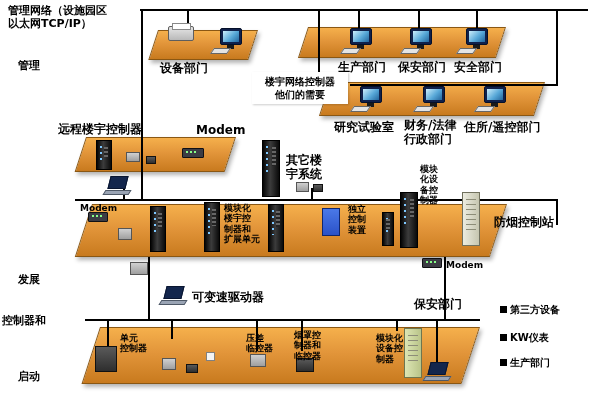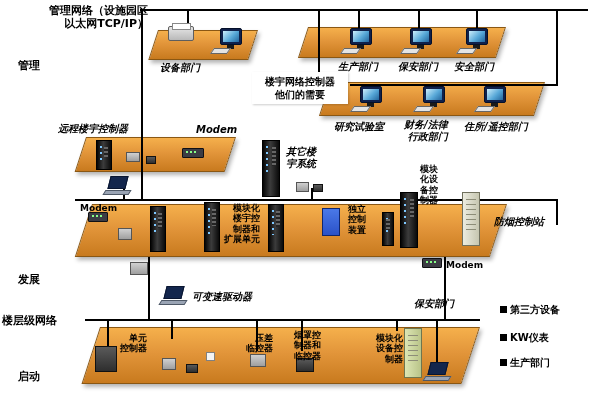--- a/index.html
+++ b/index.html
@@ -7,22 +7,22 @@
   body { font-family:"DejaVu Sans","Liberation Sans",sans-serif; background:#fff; }
   #stage { position:relative; width:600px; height:400px; background:#fff; overflow:hidden; }
 
   .hl,.vl { position:absolute; background:var(--line,#000); z-index:2; }
   .hl { height:2px; } .vl { width:2px; }
 
   .plat { position:absolute; z-index:1; transform:skewX(-18deg); transform-origin:0 0;
           background:linear-gradient(180deg,var(--platform-light,#f5b04c) 0%, #e2953a 45%, var(--platform-dark,#c87a1e) 100%);
           border:1px solid #8a5713; box-shadow:3px 3px 4px rgba(0,0,0,.3); }
 
-  .lbl { position:absolute; z-index:4; color:#000; font-weight:bold; font-size:9px; line-height:1.15; white-space:pre-line;text-align:right; }
-  .f10 { font-size:10px;font-style:italic; } .f11 { font-size:11px; }
+  .lbl { position:absolute; z-index:4; color:#000; font-weight:bold; font-size:9px; line-height:1.15; white-space:pre-line; }
+  .f10 { font-size:12px; } .f11 { font-size:11px; }
 
   .note { position:absolute; z-index:4; background:#fff; padding:3px 5px; font-weight:bold; font-size:10px;
           line-height:1.3; white-space:pre-line; text-align:center; box-shadow:1px 1px 2px rgba(0,0,0,.2); }
 
   .dev { position:absolute; z-index:3; }
 
   .pc { width:30px; height:26px; }
   .pc .mon { position:absolute; right:0; top:0; width:22px; height:17px; background:#10204a; border:1px solid #05102a; border-radius:2px; padding:2px; display:block; }
   .pc .scr { display:block; width:100%; height:100%; background:linear-gradient(135deg,#cdeefb 0%, var(--screen-blue,#58a8d8) 55%, #23659c 100%); }
   .pc .stand { position:absolute; right:8px; top:17px; width:7px; height:4px; background:#1a1a1a; }
@@ -196,21 +196,21 @@
   <div class="lbl f10" style="left:454px;top:61px">安全部门</div>
   <div class="note" style="left:252px;top:72px;width:96px">楼宇网络控制器
 他们的需要</div>
   <div class="lbl f10" style="left:334px;top:121px">研究试验室</div>
   <div class="lbl f10" style="left:404px;top:119px">财务/法律
 行政部门</div>
   <div class="lbl f10" style="left:464px;top:121px">住所/遥控部门</div>
 
   <div class="lbl f10" style="left:58px;top:123px">远程楼宇控制器</div>
   <div class="lbl f10" style="left:196px;top:124px">Modem</div>
-  <div class="lbl f10" style="left:286px;top:146px">其它楼
+  <div class="lbl f10" style="left:286px;top:154px">其它楼
 宇系统</div>
   <div class="lbl" style="left:420px;top:164px">模块
 化设
 备控
 制器</div>
   <div class="lbl f10" style="left:494px;top:216px">防烟控制站</div>
   <div class="lbl" style="left:80px;top:203px">Modem</div>
   <div class="lbl" style="left:224px;top:203px">模块化
 楼宇控
 制器和
@@ -221,21 +221,21 @@
 
   <div class="lbl f11" style="left:18px;top:274px">发展</div>
   <div class="lbl f10" style="left:192px;top:291px">可变速驱动器</div>
   <div class="lbl" style="left:446px;top:260px">Modem</div>
   <div class="lbl f10" style="left:414px;top:298px">保安部门</div>
 
   <div class="legend-item" style="left:500px;top:303px"><span class="sq"></span><span>第三方设备</span></div>
   <div class="legend-item" style="left:500px;top:331px"><span class="sq"></span><span>KW仪表</span></div>
   <div class="legend-item" style="left:500px;top:356px"><span class="sq"></span><span>生产部门</span></div>
 
-  <div class="lbl f11" style="left:2px;top:315px">楼层级网络</div>
+  <div class="lbl f11" style="left:2px;top:315px">控制器和</div>
   <div class="lbl" style="left:120px;top:333px">单元
 控制器</div>
   <div class="lbl" style="left:246px;top:333px">压差
 临控器</div>
   <div class="lbl" style="left:294px;top:330px">烟罩控
 制器和
 临控器</div>
   <div class="lbl" style="left:376px;top:333px">模块化
 设备控
 制器</div>

